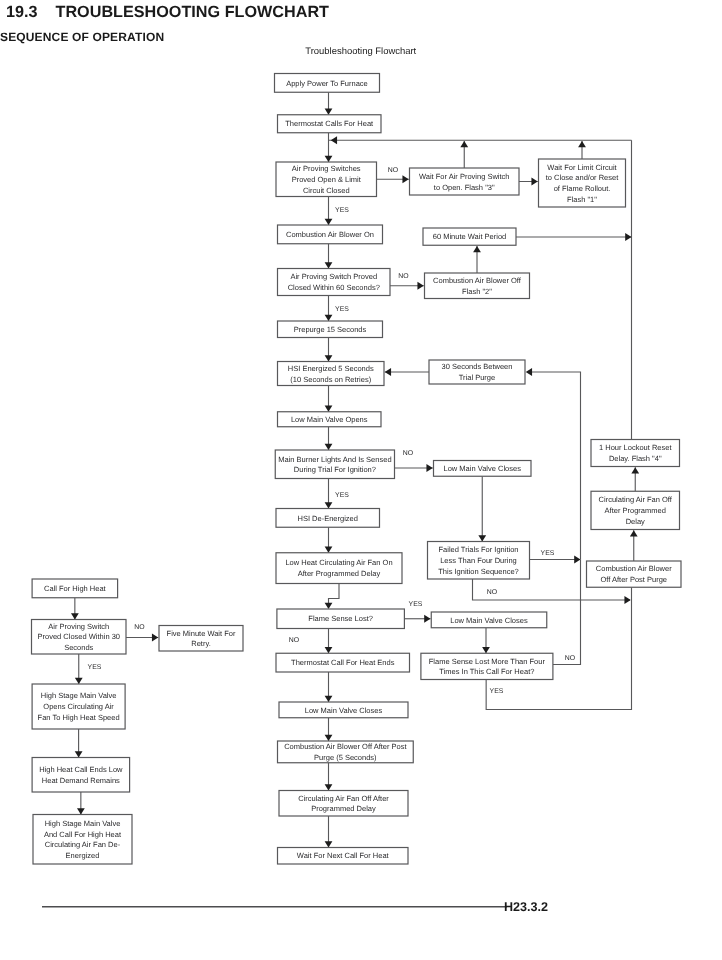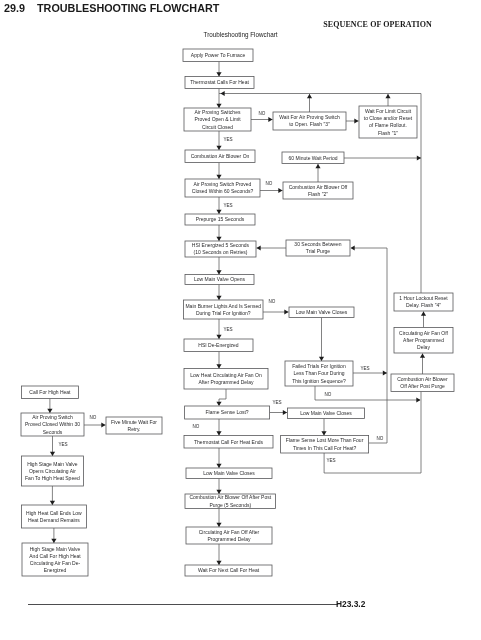--- a/index.html
+++ b/index.html
@@ -3,39 +3,39 @@
 <meta charset="utf-8">
 <title>Troubleshooting Flowchart</title>
 <style>
   html,body{margin:0;padding:0;background:#ffffff;}
   body{width:481px;height:640px;overflow:hidden;
        font-family:"Liberation Sans",sans-serif;color:#1a1a1a;
        -webkit-font-smoothing:antialiased;}
   #page{position:relative;width:481px;height:640px;background:#fff;}
   .hdr-num{position:absolute;left:4px;top:2.2px;font-size:10.8px;font-weight:bold;}
   .hdr-title{position:absolute;left:37px;top:2.2px;font-size:10.8px;font-weight:bold;}
-  .seq{position:absolute;left:0;top:19.5px;width:432px;text-align:right;
-       font-size:8px;font-weight:bold;letter-spacing:0.1px;font-family:Liberation Serif, serif;}
+  .seq{position:absolute;left:0;top:19.5px;width:432px;text-align:left;
+       font-size:8px;font-weight:bold;letter-spacing:0.1px;}
   .sub{position:absolute;left:0;top:31.2px;width:481px;text-align:center;font-size:6.3px;}
   svg#chart{position:absolute;left:0;top:0;}
   .ln{fill:none;stroke:#58585a;stroke-width:0.75;}
   .bx{fill:#ffffff;stroke:#58585a;stroke-width:0.8;}
   .ah{fill:#1d1d1d;stroke:none;}
   text.bt{font-family:"Liberation Sans",sans-serif;font-size:5px;fill:#2a2a2c;
           text-anchor:middle;}
   text.lb{font-family:"Liberation Sans",sans-serif;font-size:4.6px;fill:#2a2a2c;
           text-anchor:middle;}
   .footline{position:absolute;left:28px;top:604px;width:310px;height:1px;background:#4d4d4f;}
   .footnum{position:absolute;left:336px;top:599px;font-size:8.4px;font-weight:bold;}
 </style>
 </head>
 <body>
 
 <div id="page">
-  <div class="hdr-num">29.9</div>
+  <div class="hdr-num">19.3</div>
   <div class="hdr-title">TROUBLESHOOTING FLOWCHART</div>
   <div class="seq">SEQUENCE OF OPERATION</div>
   <div class="sub">Troubleshooting Flowchart</div>
   <svg id="chart" width="481" height="640">
     <g id="edges">
         <polyline class="ln" points="219,61.5 219,76.5"></polyline>
         <path class="ah" d="M 216.4 72.3 L 221.6 72.3 L 219 76.5 Z"></path>
         <polyline class="ln" points="219,88.5 219,108"></polyline>
         <path class="ah" d="M 216.4 103.8 L 221.6 103.8 L 219 108 Z"></path>
         <polyline class="ln" points="219,131 219,150"></polyline>

